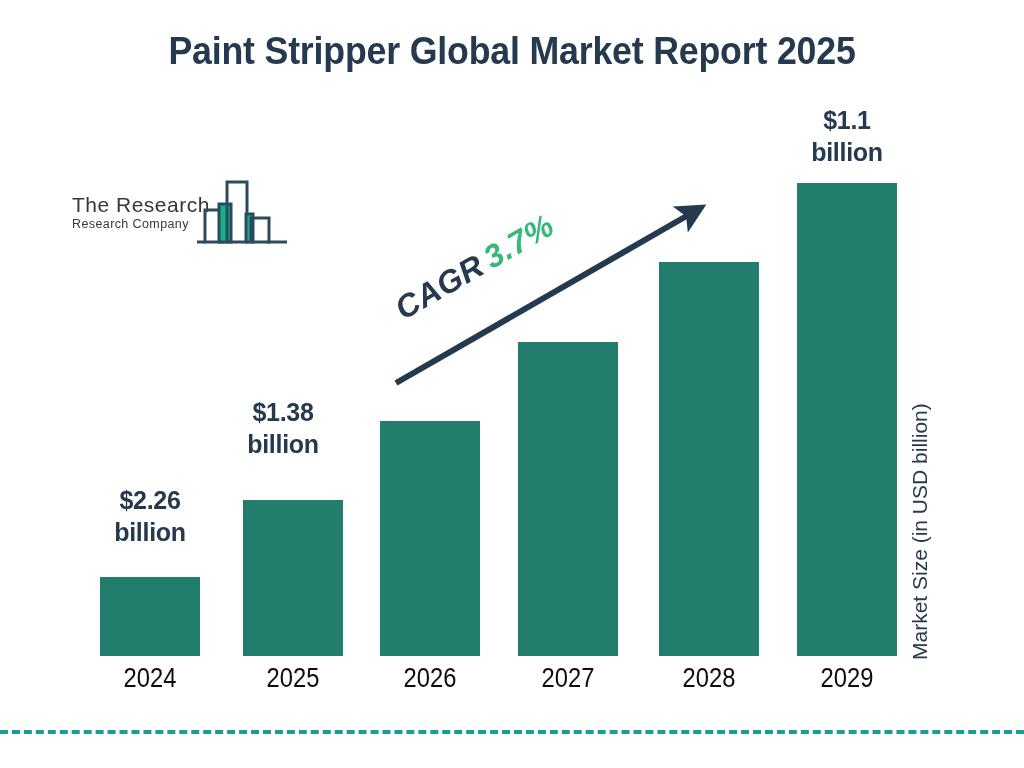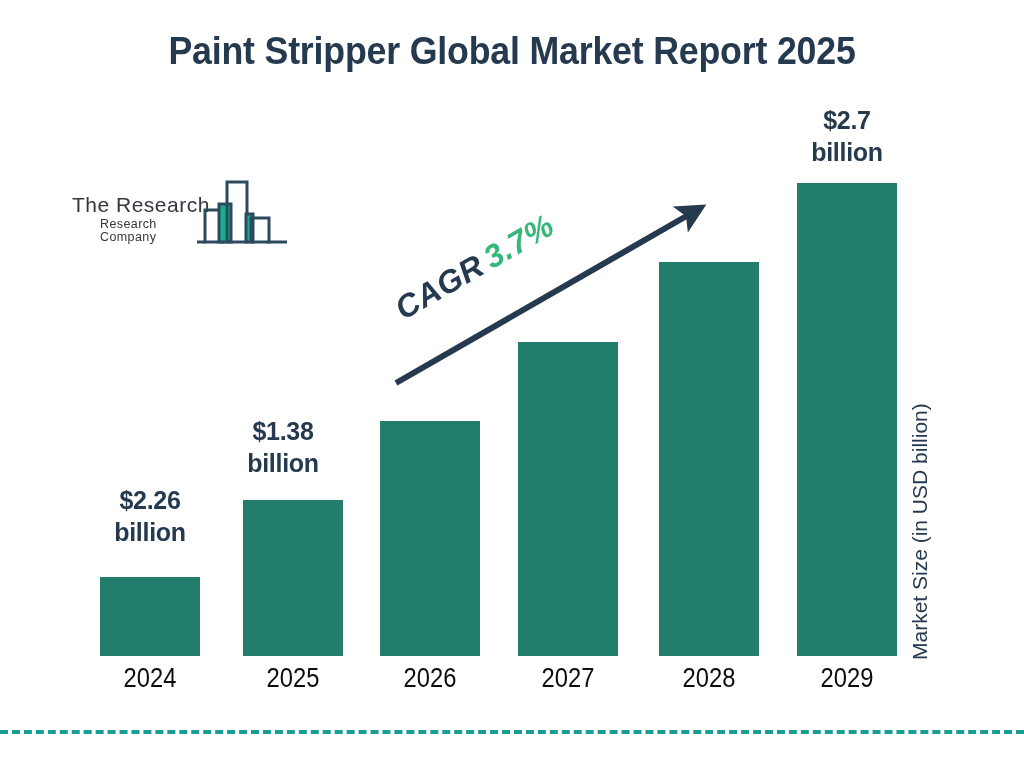--- a/index.html
+++ b/index.html
@@ -50,21 +50,20 @@
     letter-spacing:0.5px;
     font-weight:400;
     color:#36363f;
   }
   #logo-line2 {
     display:block;
     font-size:12.5px;
     letter-spacing:0.4px;
     margin-top:3px;
     color:#36363f;
-    margin-left:28px;
   }
   #logo-mark { position:absolute; left:125px; top:0; }
 
   
   #plot {
     position:absolute;
     left:0; top:0;
     width:1024px; height:768px;
   }
   .bar {
@@ -166,27 +165,27 @@
     <div class="bar" style="left:380px; top:421px; width:100px; height:235px;"></div>
     <div class="bar" style="left:518px; top:342px; width:100px; height:314px;"></div>
     <div class="bar" style="left:659px; top:262px; width:100px; height:394px;"></div>
     <div class="bar" style="left:797px; top:183px; width:100px; height:473px;"></div>
 
     <div class="bar-value-label" style="left:80px; top:484px; width:140px;">
       <span>$2.26</span><br>
       <span>billion</span>
     </div>
 
-    <div class="bar-value-label" style="left:198px; top:396px; width:170px;margin-top:19px;">
+    <div class="bar-value-label" style="left:198px; top:396px; width:170px;">
       <span>$1.38</span><br>
       <span>billion</span>
     </div>
 
     <div class="bar-value-label" style="left:777px; top:104px; width:140px;">
-      <span>$2.7</span><br>
+      <span>$1.1</span><br>
       <span>billion</span>
     </div>
 
     <svg id="cagr-arrow-svg" style="position:absolute; left:0; top:0;" width="1024" height="768">
       <defs>
         <marker id="arrowhead" markerWidth="5" markerHeight="5" refX="3.2" refY="2.5" orient="auto">
           <path d="M0,0 L5,2.5 L0,5 L1.1,2.5 Z" fill="#25394f"></path>
         </marker>
       </defs>
       <line x1="396" y1="383" x2="697" y2="210" stroke="#25394f" stroke-width="6" stroke-linecap="butt" marker-end="url(#arrowhead)"></line>

